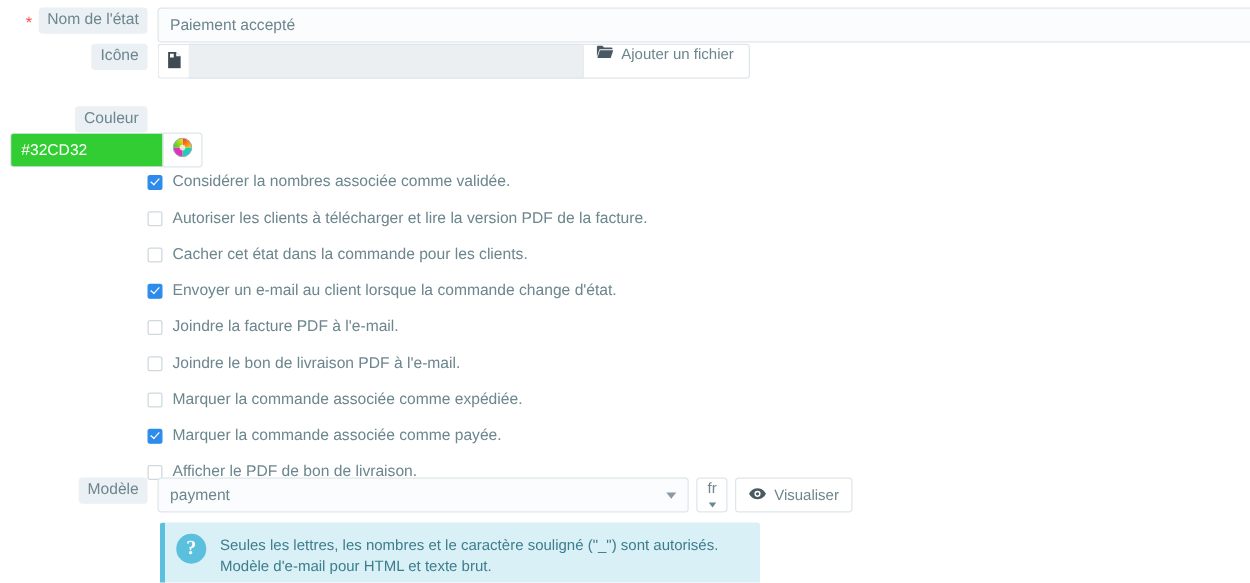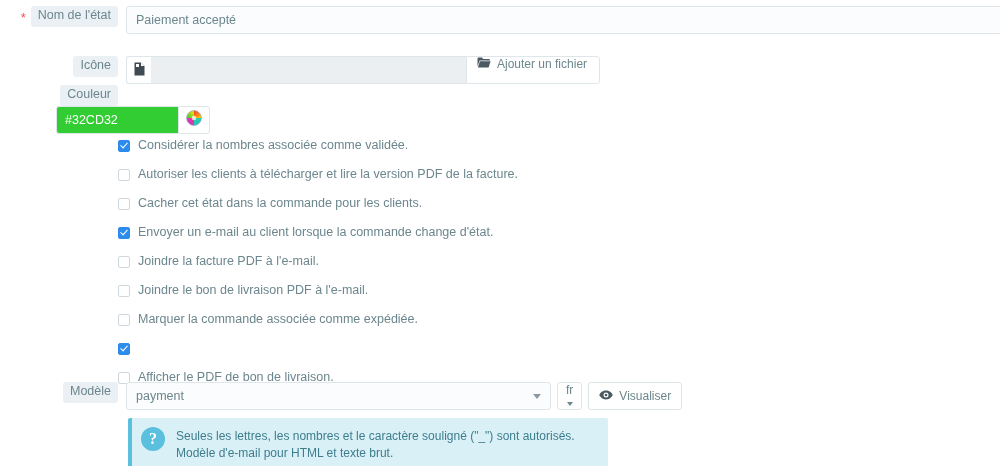--- a/index.html
+++ b/index.html
@@ -308,21 +308,21 @@
   <div class="row" style="top:6px;">
     <div class="label-cell">
       <span class="req-star">*</span>
       <span class="field-label">Nom de l'état</span>
     </div>
     <div class="ctrl-cell">
       <input class="text-input name-input" type="text" value="Paiement accepté" style="">
     </div>
   </div>
 
-  <div class="row" style="top:56px;">
+  <div class="row" style="top:35px;">
     <div class="label-cell">
       <span class="field-label">Icône</span>
     </div>
     <div class="ctrl-cell">
       <div class="file-group">
         <div class="file-icon-box">
           <span>
             <svg width="11" height="14" viewBox="0 0 11 14" aria-hidden="true">
               <path d="M0.5 0.5 H7 L10.5 4 V13.5 H0.5 Z" fill="#3f4a52"></path>
               <path d="M7 0.5 V4 H10.5 Z" fill="#ffffff"></path>
@@ -343,21 +343,21 @@
       </div>
     </div>
   </div>
 
   <div class="row" style="top:85px;flex-direction:column;">
     <div class="label-cell">
       <span class="field-label">Couleur</span>
     </div>
     <div class="ctrl-cell">
       <div class="color-group">
-        <input class="color-input" type="text" id="color-input" value="#32CD32" style="background: rgb(50, 205, 50); margin-left: 48px;">
+        <input class="color-input" type="text" id="color-input" value="#32CD32" style="background: rgb(50, 205, 50);">
         <div class="color-pick-btn">
           <span>
             <svg width="16" height="16" viewBox="0 0 16 16" aria-hidden="true">
               <defs>
                 <linearGradient id="g1" x1="0" y1="0" x2="1" y2="1">
                   <stop offset="0%" stop-color="#ff2d2d"></stop>
                     <stop offset="100%" stop-color="#ffd400"></stop>
                 </linearGradient>
                 <linearGradient id="g2" x1="1" y1="0" x2="0" y2="1">
                   <stop offset="0%" stop-color="#ffe600"></stop>
@@ -409,20 +409,21 @@
     <div class="check-row">
       <span class="cb"></span>
       <span class="cb-label">Joindre le bon de livraison PDF à l'e-mail.</span>
     </div>
     <div class="check-row">
       <span class="cb"></span>
       <span class="cb-label">Marquer la commande associée comme expédiée.</span>
     </div>
     <div class="check-row">
       <span class="cb checked"></span>
+      <span class="cb-label">Marquer la commande associée comme payée.</span>
     </div>
     <div class="check-row">
       <span class="cb"></span>
       <span class="cb-label">Afficher le PDF de bon de livraison.</span>
     </div>
   </div>
 
   <div class="row" style="top:382px;">
     <div class="label-cell">
       <span class="field-label">Modèle</span>

